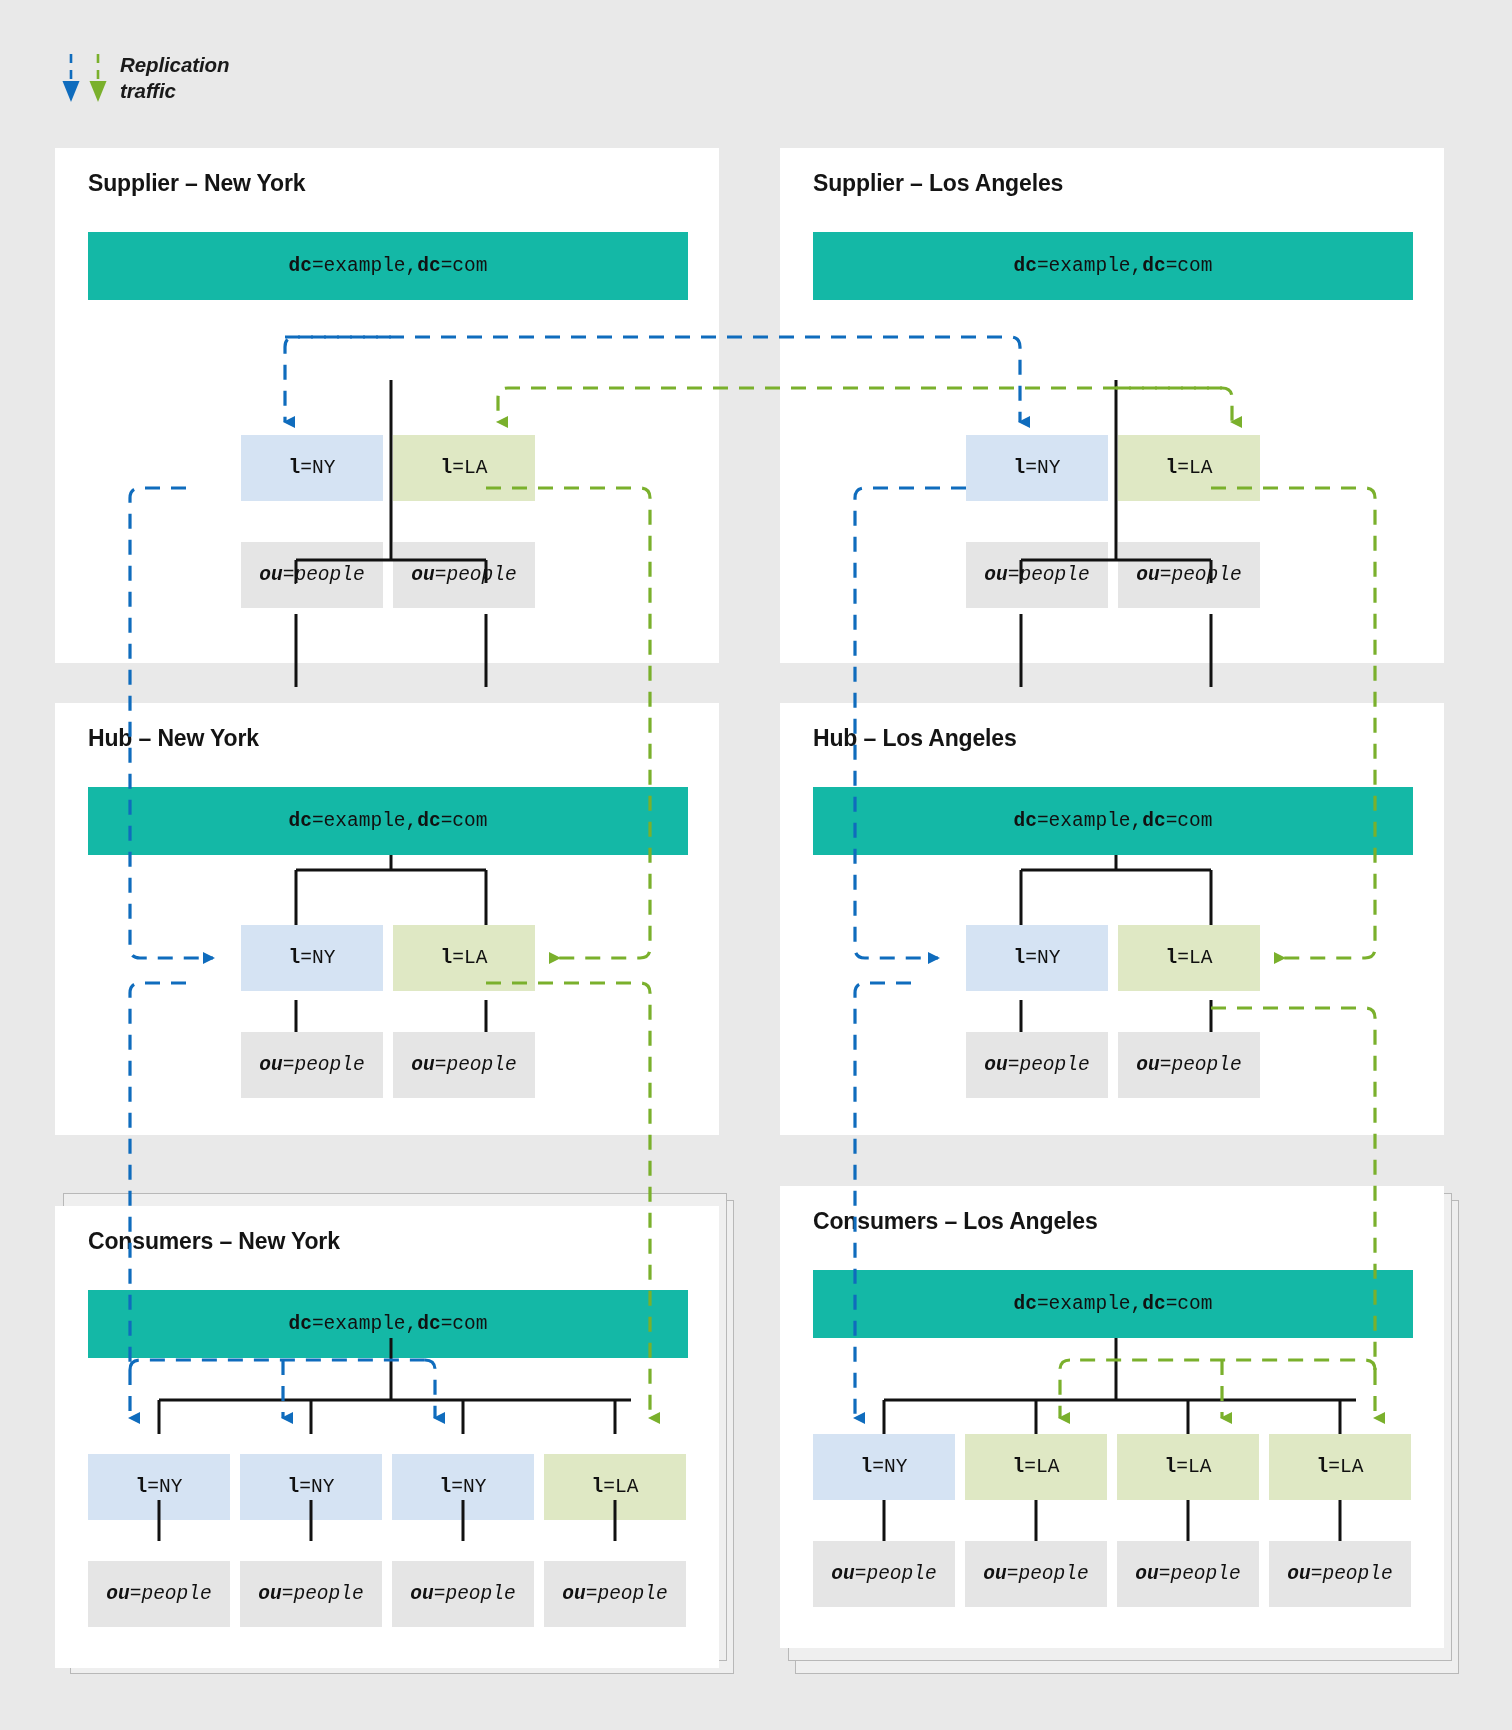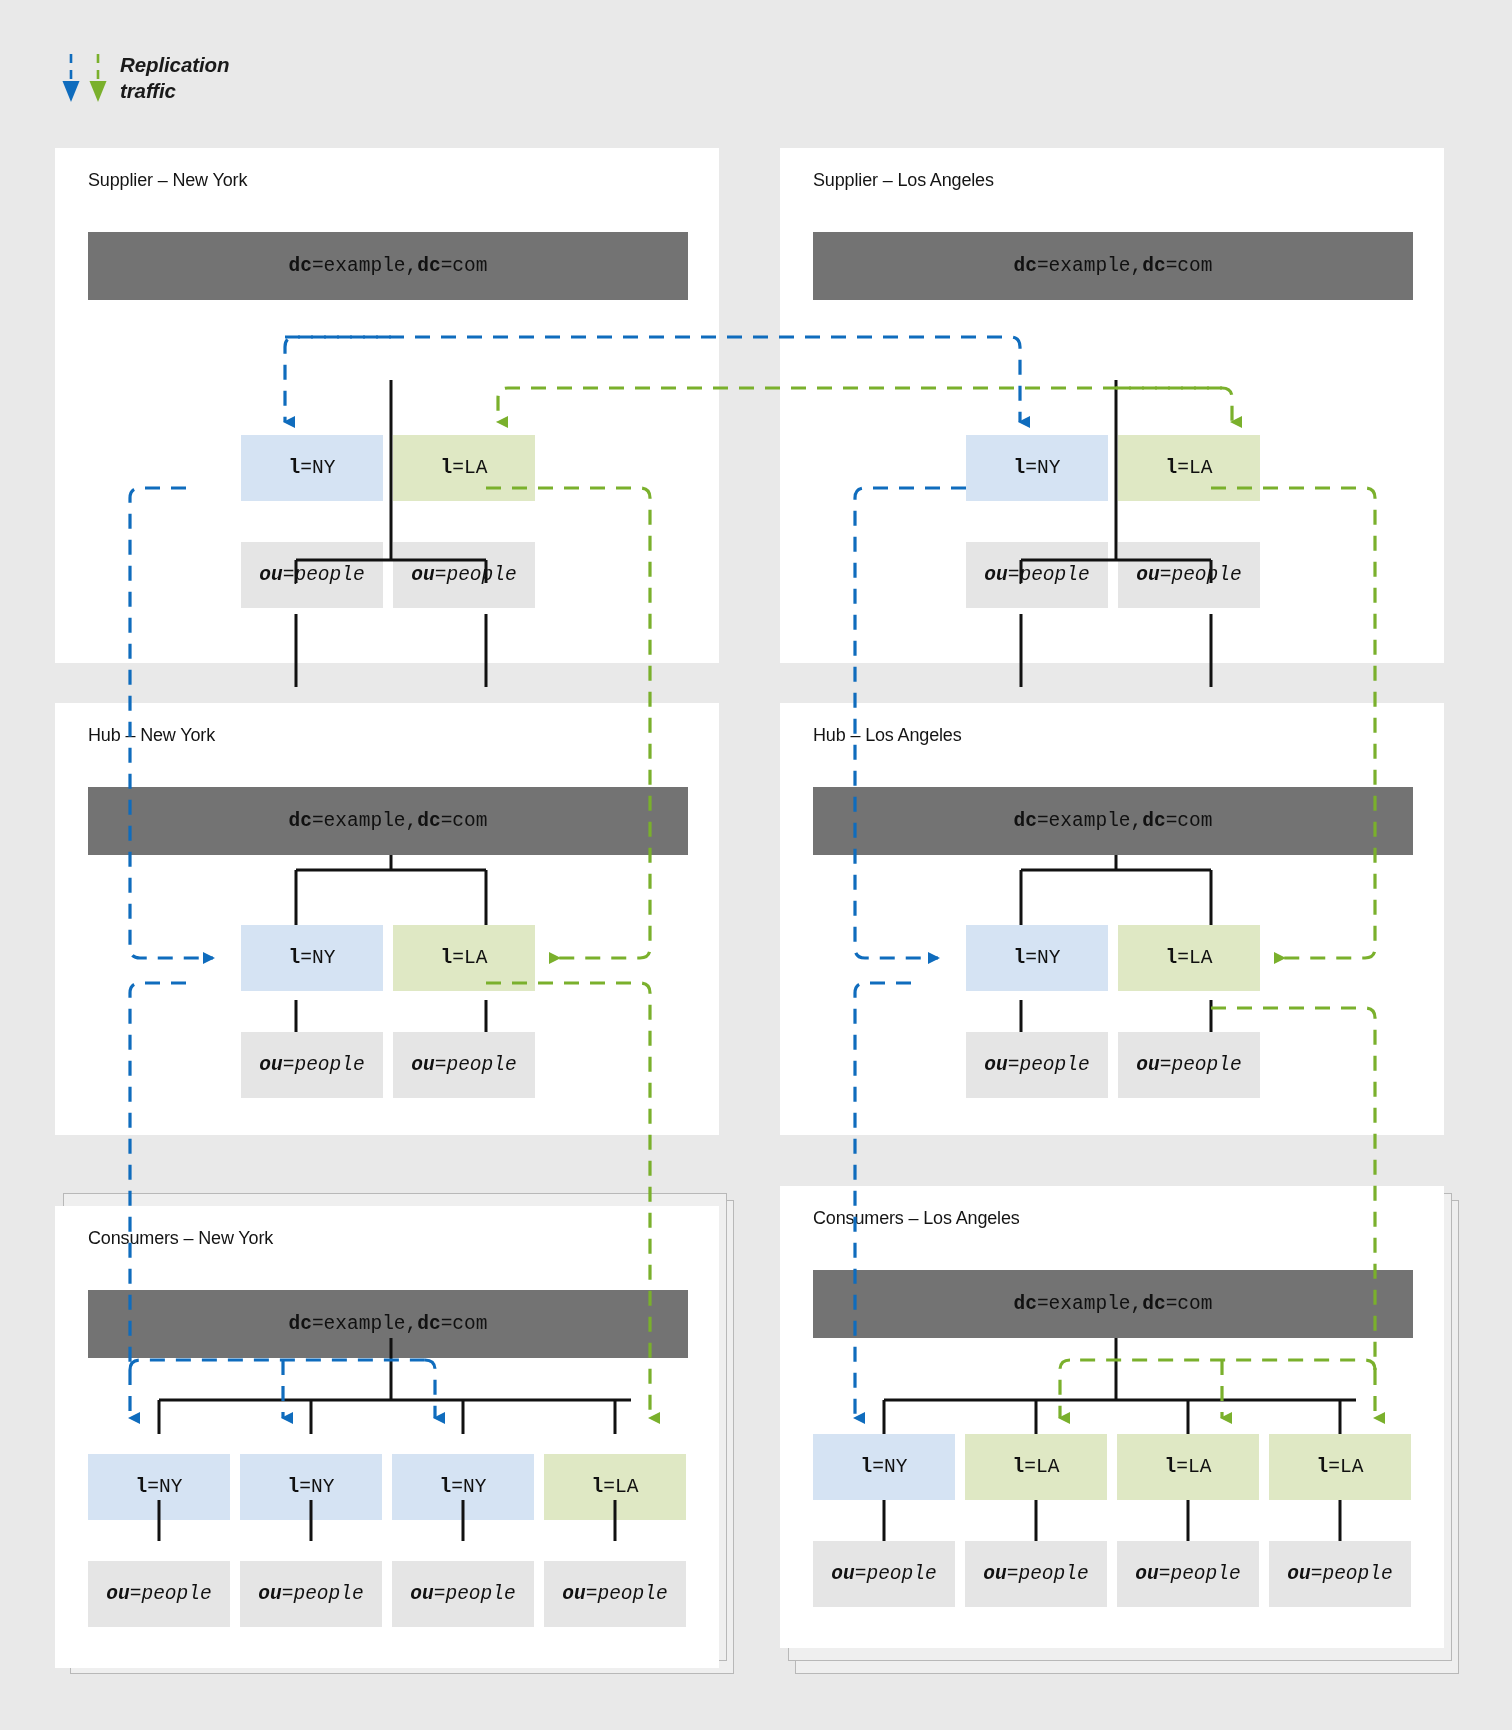--- a/index.html
+++ b/index.html
@@ -29,21 +29,21 @@
   
   #canvas { position: absolute; left: 0; top: 0; width: 1512px; height: 1730px; }
 
   .card {
     position: absolute;
     background: #ffffff;
   }
   .card .card-title {
     position: absolute;
     left: 33px; top: 22px;
-    font-size: 18px; font-weight: 400; color: #141414;
+    font-size: 23px; font-weight: 700; color: #141414;
     letter-spacing: -0.15px;
     white-space: nowrap;
   }
 
   
   .stack-l1, .stack-l2 {
     position: absolute;
     background: #efefef;
     border: 1px solid #b8b8b8;
   }
@@ -57,21 +57,21 @@
     white-space: nowrap;
   }
   .node .k {
     font-family: "Liberation Mono", monospace;
     font-weight: 700;
   }
   .node .v {
     font-family: "Liberation Mono", monospace;
     font-weight: 400;
   }
-  .node-root  { background: #737373; }
+  .node-root  { background: #14b8a6; }
   .node-leaf  { background: #e5e5e5; font-style: italic; }
   .node-ny    { background: #d5e3f3; }
   .node-la    { background: #dfe8c4; }
 
   svg.wires { position: absolute; left: 0; top: 0; width: 1512px; height: 1730px; pointer-events: none; }
 </style>
 </head>
 <body>
 
 <div id="legend">

